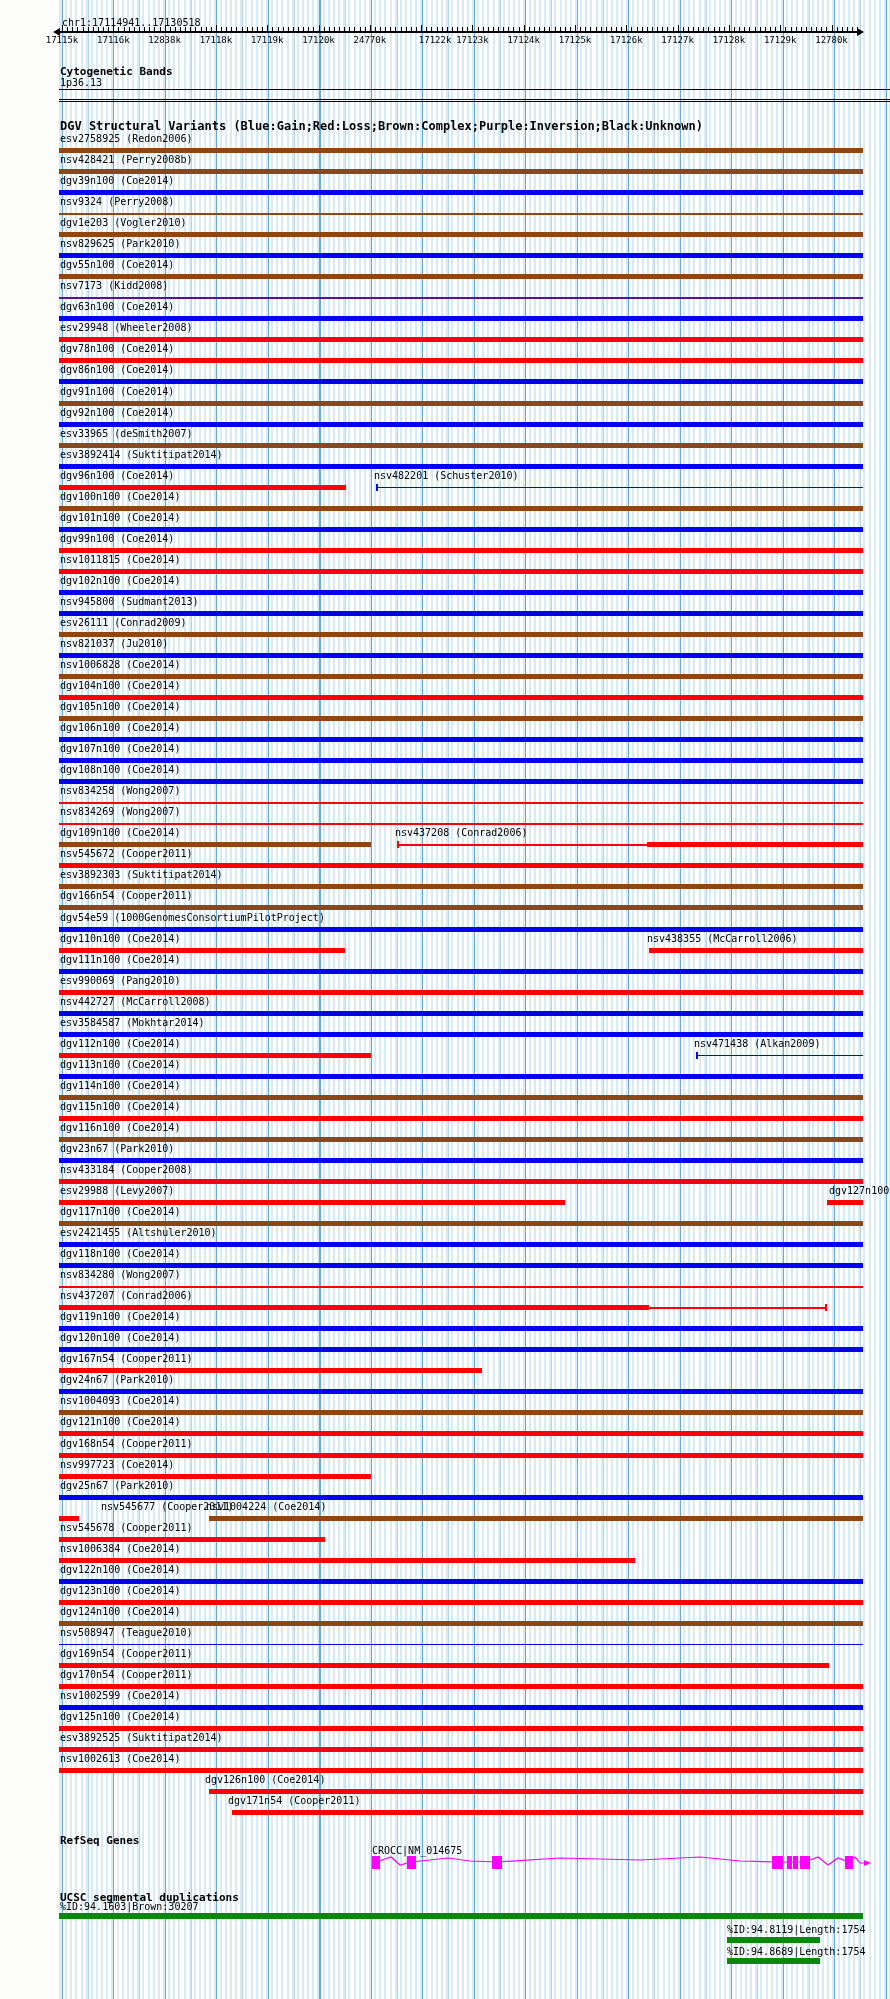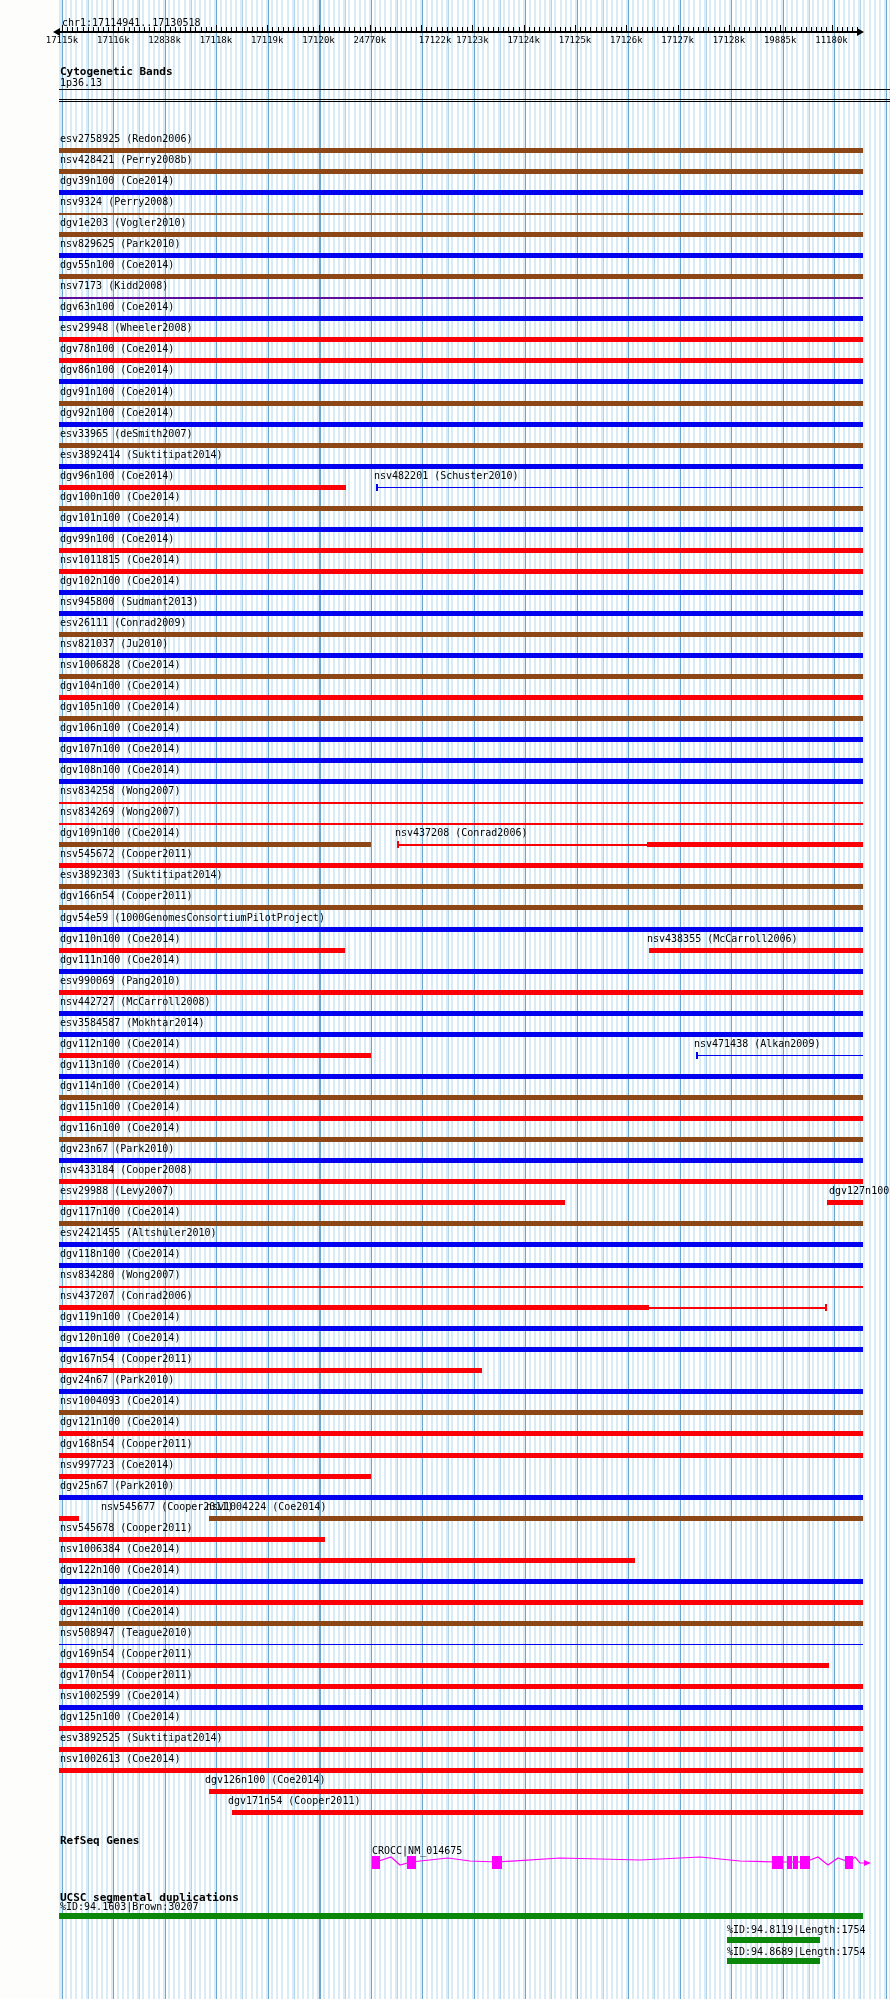--- a/index.html
+++ b/index.html
@@ -218,30 +218,31 @@
         <div class="ticklabel" style="left: 267.2px; top: 36px;">17119k</div>
         <div class="ticklabel" style="left: 318.5px; top: 36px;">17120k</div>
         <div class="ticklabel" style="left: 369.8px; top: 36px;">24770k</div>
         <div class="ticklabel" style="left: 421.1px; top: 36px; margin-left: 14px;">17122k</div>
         <div class="ticklabel" style="left: 472.4px; top: 36px;">17123k</div>
         <div class="ticklabel" style="left: 523.7px; top: 36px;">17124k</div>
         <div class="ticklabel" style="left: 575px; top: 36px;">17125k</div>
         <div class="ticklabel" style="left: 626.3px; top: 36px;">17126k</div>
         <div class="ticklabel" style="left: 677.6px; top: 36px;">17127k</div>
         <div class="ticklabel" style="left: 728.9px; top: 36px;">17128k</div>
-        <div class="ticklabel" style="left: 780.2px; top: 36px;">19885k</div>
-        <div class="ticklabel" style="left: 831.5px; top: 36px;">11180k</div>
+        <div class="ticklabel" style="left: 780.2px; top: 36px;">17129k</div>
+        <div class="ticklabel" style="left: 831.5px; top: 36px;">12780k</div>
       </div>
   </div>
 
   <div class="hdr" style="left:60px;top:66px">Cytogenetic Bands</div>
   <div class="txt" style="left:60px;top:78px">1p36.13</div>
   <div id="cyto-box"></div>
   <div id="cyto-underline"></div>
 
+  <div class="hdr" id="dgv-title" style="left:60px;top:120px">DGV Structural Variants (Blue:Gain;Red:Loss;Brown:Complex;Purple:Inversion;Black:Unknown)</div>
   <div id="dgv-rows">
       <div>
         <div class="txt" style="left: 60px; top: 134px;">esv2758925 (Redon2006)</div>
         <div class="bar" style="left: 59px; top: 148px; width: 804px; height: 5px; background: rgb(141, 70, 21);"></div>
       </div>
       <div>
         <div class="txt" style="left: 60px; top: 155px;">nsv428421 (Perry2008b)</div>
         <div class="bar" style="left: 59px; top: 169px; width: 804px; height: 5px; background: rgb(141, 70, 21);"></div>
       </div>
       <div>

